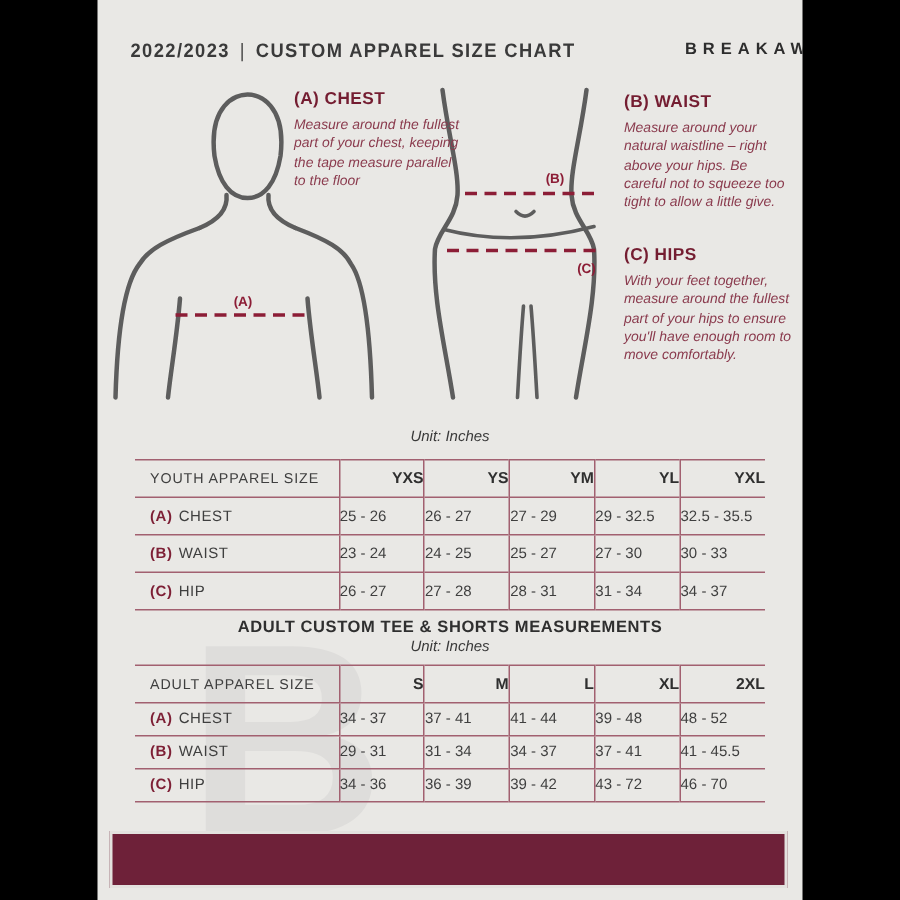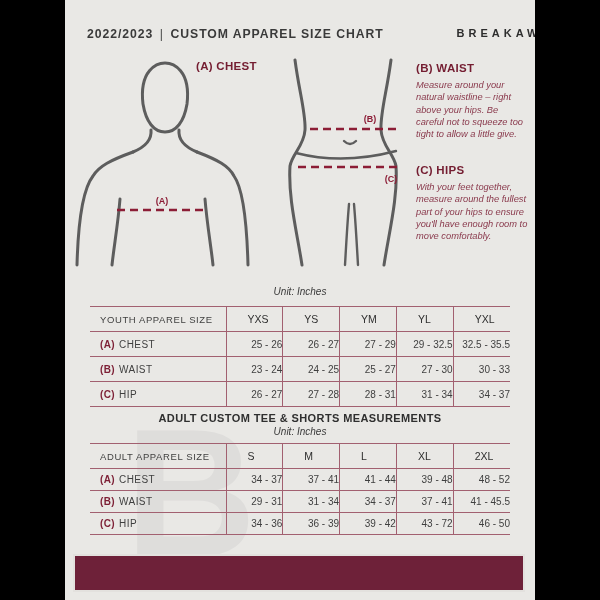--- a/index.html
+++ b/index.html
@@ -44,24 +44,24 @@
             font-size:10px;font-style:italic;color:#3a3a3a;}
 
   
   table{position:absolute;left:25px;width:420px;border-collapse:collapse;
         table-layout:fixed;z-index:2;background:transparent;}
   col.lbl{width:136px;}
   tr{border-top:1px solid #a26070;}
   table{border-bottom:1px solid #a26070;}
   th,td{border-left:1px solid #a26070;padding:0;font-weight:normal;}
   th:first-child,td:first-child{border-left:none;}
-  th{font-size:10.5px;font-weight:normal;color:#2f2f2f;text-align:left;padding-left:21px;}
+  th{font-size:10.5px;font-weight:bold;color:#2f2f2f;text-align:right;padding-left:21px;}
   th.size-head{font-size:9.5px;font-weight:normal;color:#3f3f3f;text-align:left;
                padding-left:10px;letter-spacing:.6px;}
-  td{font-size:10px;color:#3f3f3f;text-align:right;}
+  td{font-size:10px;color:#3f3f3f;text-align:left;}
   td.row-label{text-align:left;padding-left:10px;letter-spacing:.4px;}
   td.row-label .pfx{font-weight:bold;color:#7d1f35;margin-right:4px;}
   #youth-table tr{height:25px;}
   #adult-table tr{height:22px;}
   #adult-table tr:first-child{height:25px;}
 
   
   .footer-bar{position:absolute;left:8px;top:554px;width:452px;height:38px;
               background:#6e2139;border:2px solid #e3e1de;box-sizing:border-box;
               z-index:3;}
@@ -95,20 +95,21 @@
         <path class="outline" d="M64,96 C42,104 30,110 24,120 C13,134 9,172 8,209"></path>
         <path class="outline" d="M128,96 C149,104 160,110 165,120 C175,134 178,172 179,209"></path>
         <path class="outline" d="M51,143 C49,168 45,190 43,209"></path>
         <path class="outline" d="M136,143 C138,168 142,190 144,209"></path>
         <path class="dash" d="M48,154 L138,154"></path>
         <text class="figlabel" x="93" y="148" text-anchor="middle">(A)</text>
       </svg>
 
       <div class="inst" style="left:131px;top:8px;width:114px;">
         <h3>(A) CHEST</h3>
+        <p>Measure around the fullest part of your chest, keeping the tape measure parallel to the floor</p>
       </div>
 
       <svg class="fig" style="left:218px;top:4px;" width="120" height="212" viewBox="0 0 120 212">
         <path class="outline" d="M12,4 C16,35 23,58 22,74 C21,90 9,98 7,110 C5,142 14,176 19,209"></path>
         <path class="outline" d="M108,4 C104,35 97,58 98,74 C99,90 111,98 113,110 C115,142 106,176 101,209"></path>
         <path class="outline" style="stroke-width:2.4" d="M13,97 Q60,109 113,95"></path>
         <path class="outline" style="stroke-width:2.4" d="M61,85 Q67,91 73,85"></path>
         <path class="outline" style="stroke-width:2.4" d="M66,148 C64,172 63,192 62,209"></path>
         <path class="outline" style="stroke-width:2.4" d="M71,148 C73,172 74,192 75,209"></path>
         <path class="dash" d="M27,73 L114,73"></path>
@@ -223,20 +224,20 @@
         <td>41 - 45.5</td>
       </tr>
       <tr>
         <td class="row-label">
           <span class="pfx">(C)</span><span>HIP</span>
         </td>
         <td>34 - 36</td>
         <td>36 - 39</td>
         <td>39 - 42</td>
         <td>43 - 72</td>
-        <td>46 - 50</td>
+        <td>46 - 70</td>
       </tr>
     </tbody>
       </table>
 
     <div class="footer-bar"></div>
   </div>
 </div>
 
 </body></html>

